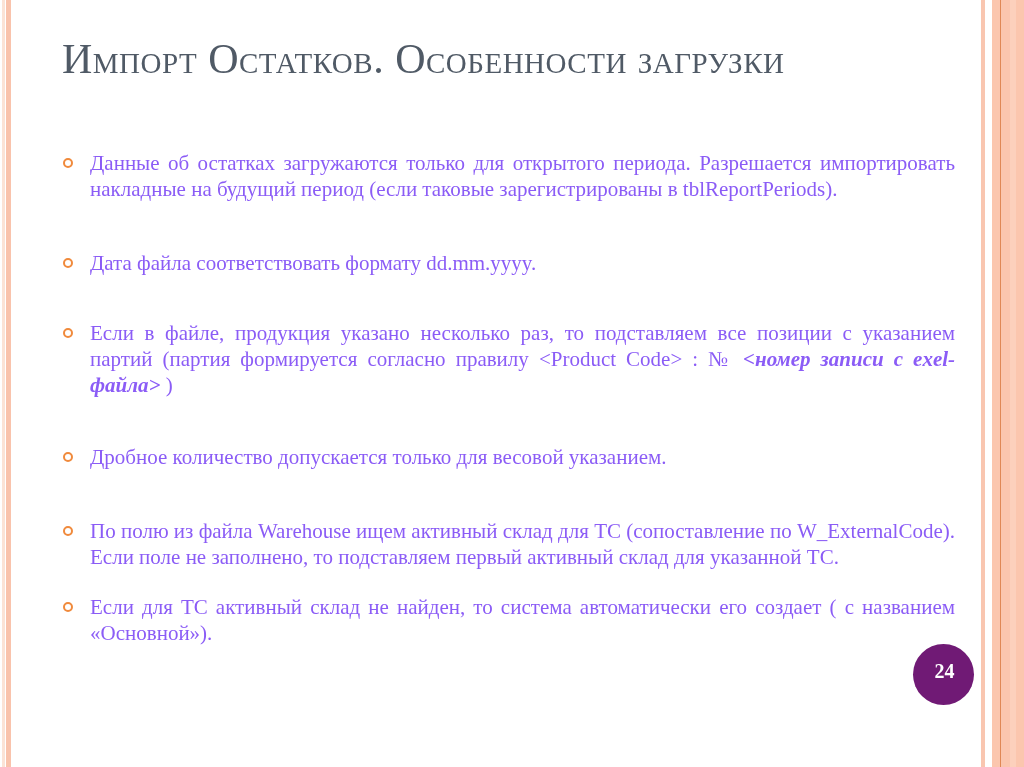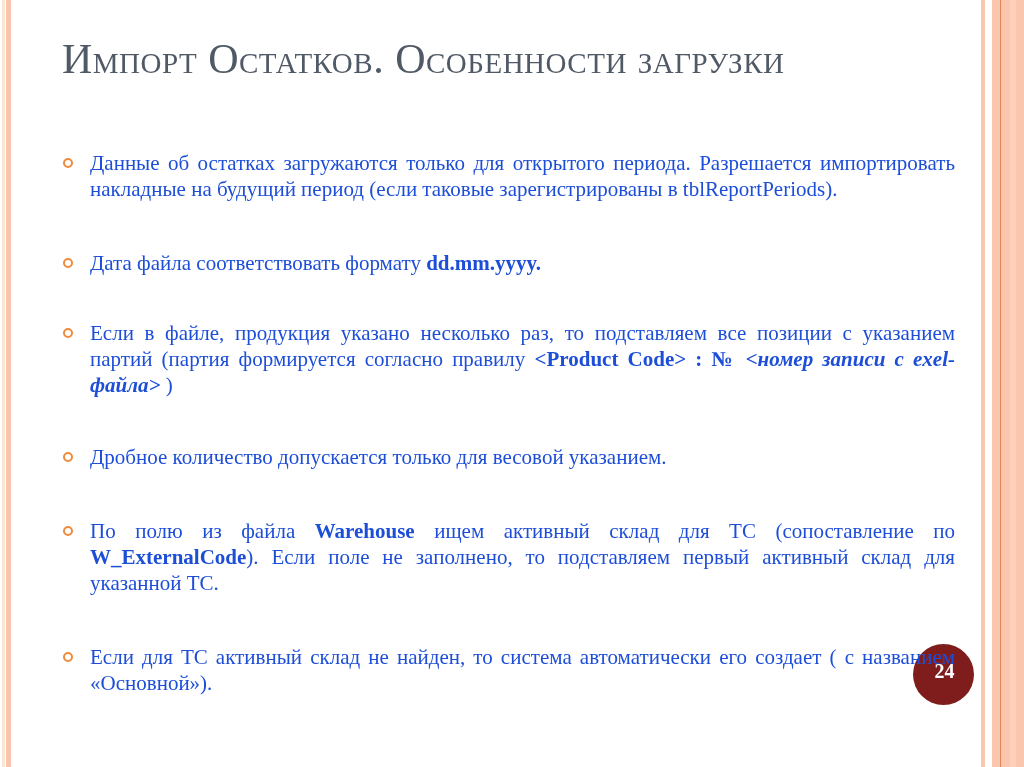--- a/index.html
+++ b/index.html
@@ -57,49 +57,49 @@
     left: 62px;
     top: 150px;
     width: 893px;
   }
   .bullet {
     position: relative;
     padding-left: 28px;
     font-family: "Liberation Serif", "DejaVu Serif", serif;
     font-size: 21px;
     line-height: 26px;
-    color: #1d4ed8;
+    color: #8b5cf6;
     text-align: justify;
     margin-bottom: 48px;
   }
   .bullet .dot {
     position: absolute;
     left: 1px;
     top: 8px;
     width: 6px;
     height: 6px;
     border: 2.5px solid #f08a3c;
     border-radius: 50%;
     box-sizing: content-box;
   }
   .b2 { margin-bottom: 44px; }
   .b3 { margin-bottom: 46px; }
   .b4 { margin-bottom: 48px; }
-  .b5 { margin-bottom: 48px; }
-  b { font-weight: bold; }
+  .b5 { margin-bottom: 24px; }
+  b { font-weight: normal; }
   .bi { font-weight: bold; font-style: italic; }
 
   .page-badge {
     position: absolute;
     left: 913px;
     top: 644px;
     width: 61px;
     height: 61px;
     border-radius: 50%;
-    background: #7f1d1d;
+    background: #701a75;
     color: #ffffff;
     font-family: "Liberation Serif", "DejaVu Serif", serif;
     font-weight: bold;
     font-size: 20px;
     text-align: center;
     line-height: 61px;
     padding-top: 0;
   }
   .page-badge span {
     position: relative;

